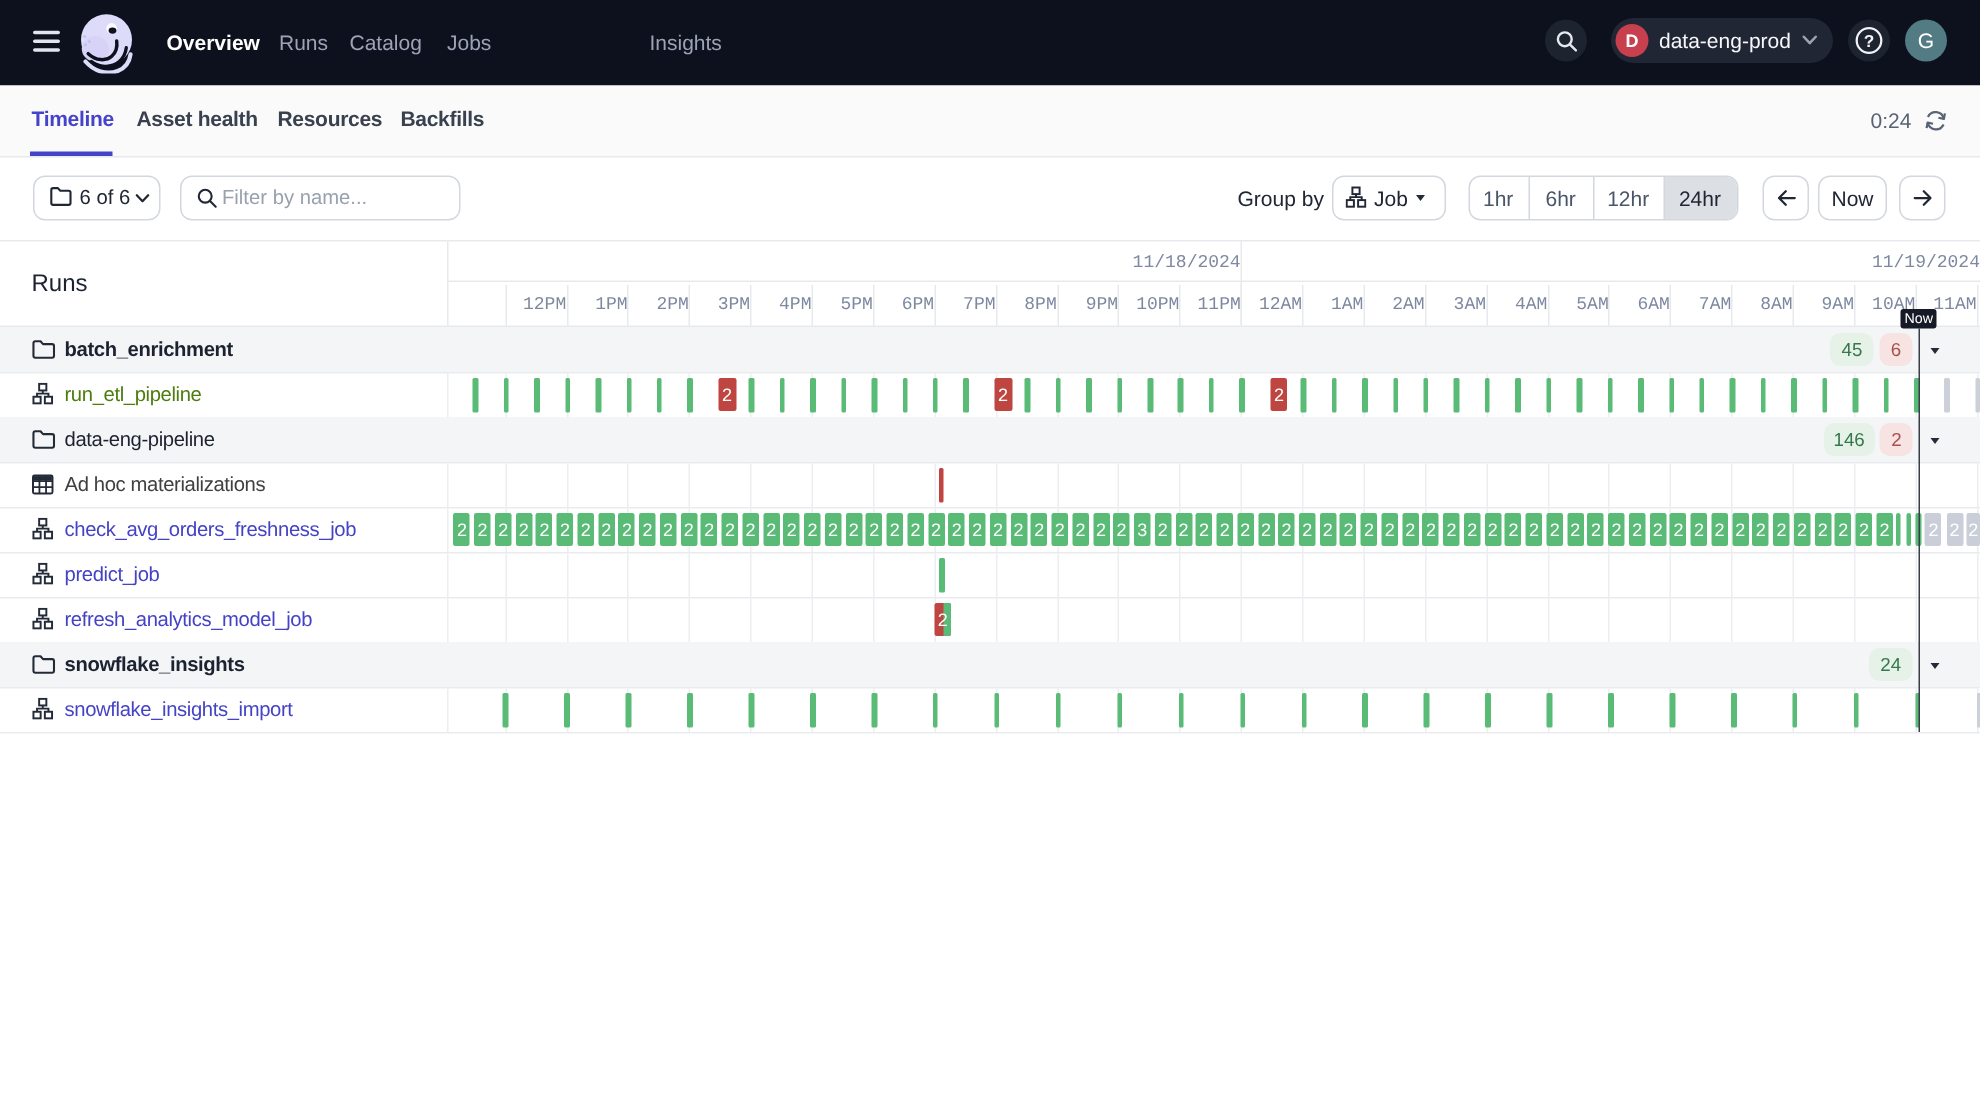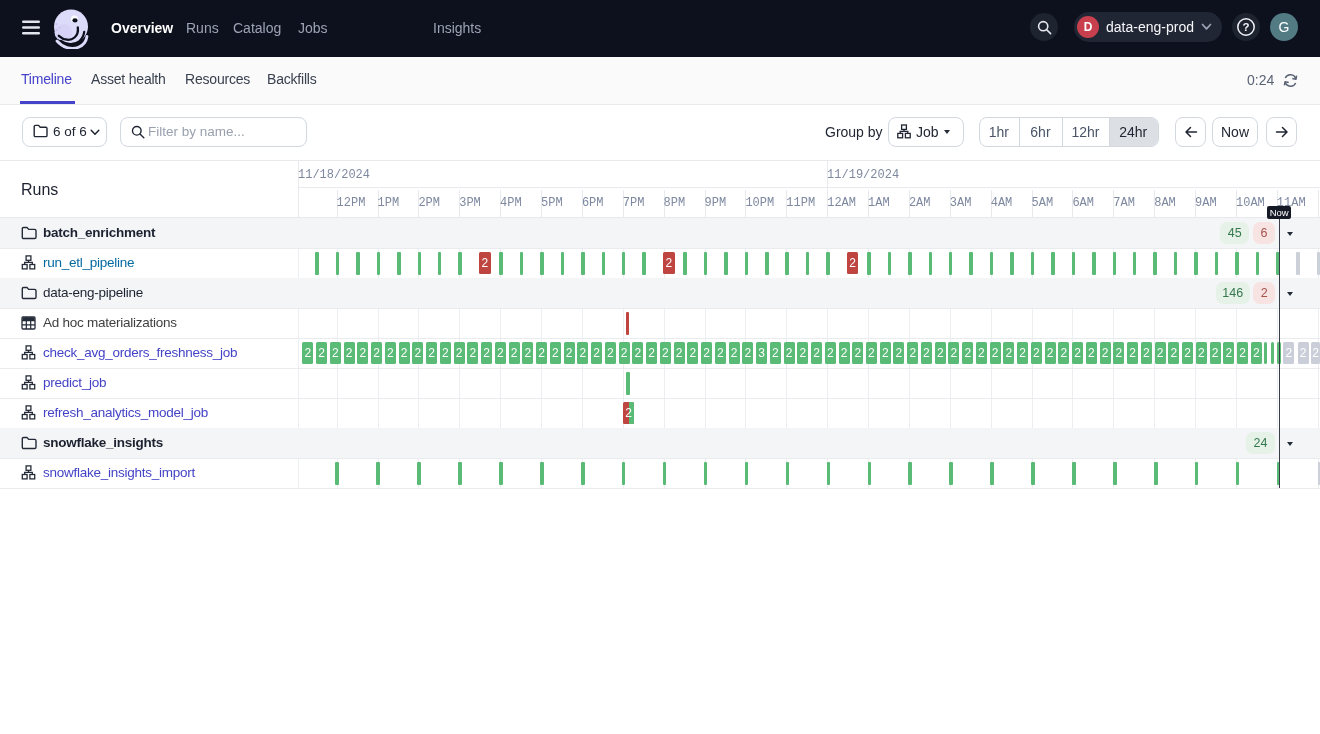--- a/index.html
+++ b/index.html
@@ -4,27 +4,27 @@
 html,body{margin:0;padding:0;}
 body{width:1320px;height:734px;font-family:"Liberation Sans",sans-serif;background:#fff;overflow:hidden;position:relative;}
 .abs{position:absolute;}
 .mono{font-family:"Liberation Mono",monospace;}
 
 #topbar{position:absolute;left:0;top:0;width:1320px;height:57px;background:#0D101D;}
 #topbar .nav{position:absolute;top:0;height:57px;line-height:57px;font-size:14px;color:#9DA3B6;}
 #topbar .nav.on{color:#FFFFFF;font-weight:700;}
 
 #tabs{position:absolute;left:0;top:57px;width:1320px;height:47px;background:#FAFAFB;border-bottom:1px solid #E8EAED;}
-.tab{position:absolute;top:0;height:36px;line-height:44px;font-size:14px;font-weight:400;color:#39404E;letter-spacing:-0.2px;}
+.tab{position:absolute;top:0;height:36px;line-height:44px;font-size:14px;font-weight:700;color:#39404E;letter-spacing:-0.2px;}
 .tab.on{color:#4543C9;}
 
 .btn{position:absolute;top:117px;height:28px;border:1px solid #D3D8DF;border-radius:8px;background:#fff;display:flex;align-items:center;justify-content:center;font-size:14px;color:#202633;}
 
 .vline{position:absolute;width:1px;background:#E7E9EC;}
-.hlab{position:absolute;top:190px;height:27px;line-height:27px;font-size:12px;color:#7E89A0;text-align:left;}
+.hlab{position:absolute;top:190px;height:27px;line-height:27px;font-size:12px;color:#7E89A0;text-align:right;}
 .grp{position:absolute;left:0;width:1320px;height:30px;background:#F4F5F7;}
 .rowline{position:absolute;left:0;width:1320px;height:1px;background:#E9EBEE;}
 .gl{position:absolute;width:1px;background:#ECEEF1;}
 .tick{position:absolute;width:3.5px;height:23px;border-radius:1px;background:#59BB76;}
 .tick.red{background:#BE4540;}
 .tick.gray{background:#CBD0D9;}
 .box{position:absolute;height:22.5px;border-radius:1.5px;background:#59BB76;color:#fff;font-size:12px;display:flex;align-items:center;justify-content:center;}
 .box.red{background:#BE4540;}
 .box.gray{background:#C9CED8;}
 .pill{position:absolute;height:22px;border-radius:7px;font-size:12.5px;display:flex;align-items:center;justify-content:center;}
@@ -221,21 +221,21 @@
 <div class="gl" style="left:1236px;top:249px;height:29px"></div>
 <div class="gl" style="left:1276.8px;top:249px;height:29px"></div>
 <div class="gl" style="left:1317.7px;top:249px;height:29px"></div>
 <div class="rowline" style="top:278px"></div>
 <svg class="rico" style="top:255px" width="15" height="15" viewBox="0 0 14 15">
     <rect x="4.6" y="0.9" width="4.8" height="4.4" stroke="#242B38" stroke-width="1.3" fill="none"></rect>
     <rect x="0.8" y="9.5" width="4.8" height="4.4" stroke="#242B38" stroke-width="1.3" fill="none"></rect>
     <rect x="8.4" y="9.5" width="4.8" height="4.4" stroke="#242B38" stroke-width="1.3" fill="none"></rect>
     <path d="M7 5.3 L7 7.4 M3.2 9.5 L3.2 7.4 L10.8 7.4 L10.8 9.5" stroke="#242B38" stroke-width="1.3" fill="none"></path>
   </svg>
-<div class="rname" style="left:43px;top:255px;color:#0369a1">run_etl_pipeline</div>
+<div class="rname" style="left:43px;top:255px;color:#4d7c0f">run_etl_pipeline</div>
 <div class="grp" style="top:278px"></div>
 <div class="rowline" style="top:308px"></div>
 <svg class="rico" style="top:286px" width="16" height="14" viewBox="0 0 16 14">
     <path d="M1.3 2.8 Q1.3 1.5 2.6 1.5 L6 1.5 L7.7 3.4 L13.7 3.4 Q15 3.4 15 4.7 L15 11.2 Q15 12.5 13.7 12.5 L2.6 12.5 Q1.3 12.5 1.3 11.2 Z" stroke="#242B38" stroke-width="1.4" fill="none" stroke-linejoin="round"></path>
   </svg>
 <div class="rname" style="left:43px;top:285px;font-weight:400;color:#1C2230">data-eng-pipeline</div>
 <div class="gl" style="left:298px;top:309px;height:29px"></div>
 <div class="gl" style="left:336.6px;top:309px;height:29px"></div>
 <div class="gl" style="left:377.5px;top:309px;height:29px"></div>
 <div class="gl" style="left:418.4px;top:309px;height:29px"></div>

